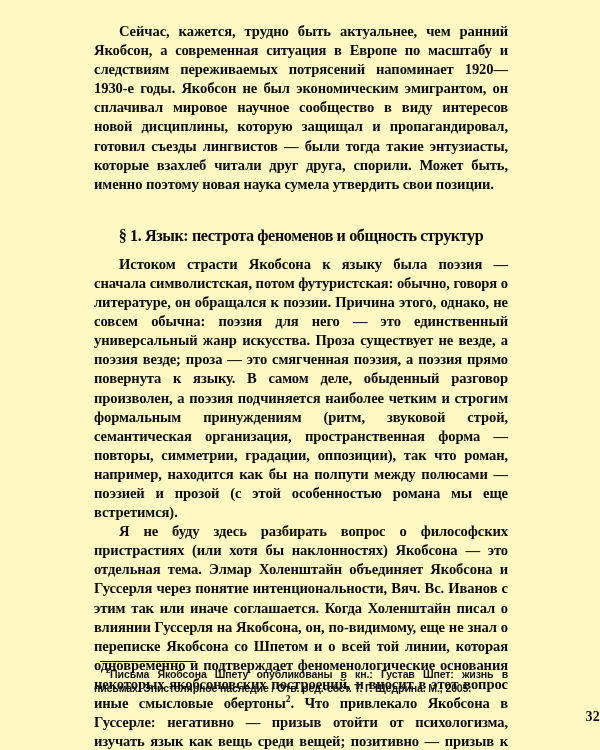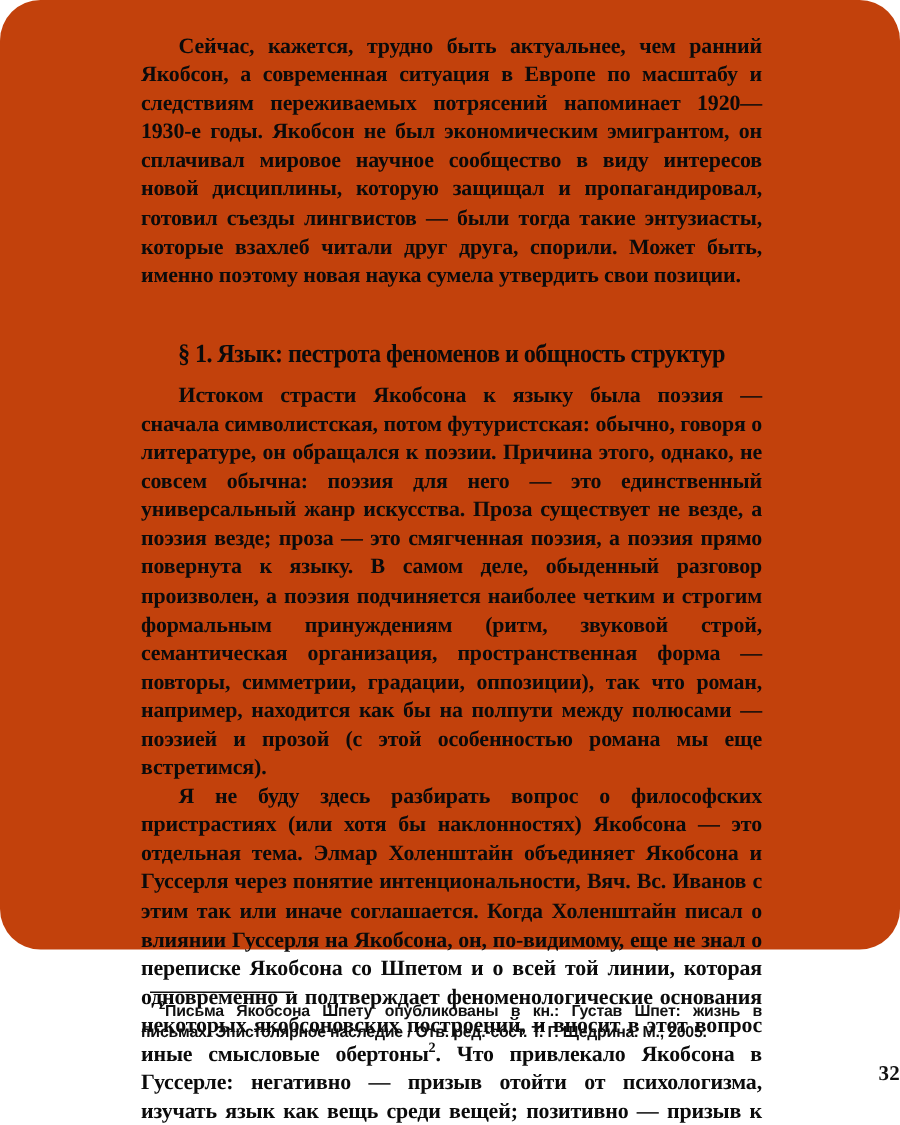--- a/index.html
+++ b/index.html
@@ -11,24 +11,23 @@
     height: 750px;
     background: #ffffff;
     font-family: "Liberation Serif", "DejaVu Serif", serif;
     color: #0b0b0b;
     overflow: hidden;
   }
 
   .page {
     position: relative;
     width: 600px;
-    height: 633px;
+    height: 750px;
     box-sizing: border-box;
-    background: #c2410c;
-    border-radius: 27px;
+    background: #fef9c3;
   }
 
   .text-column {
     position: absolute;
     left: 94px;
     top: 22px;
     width: 414px;
   }
 
   p.body-par {

